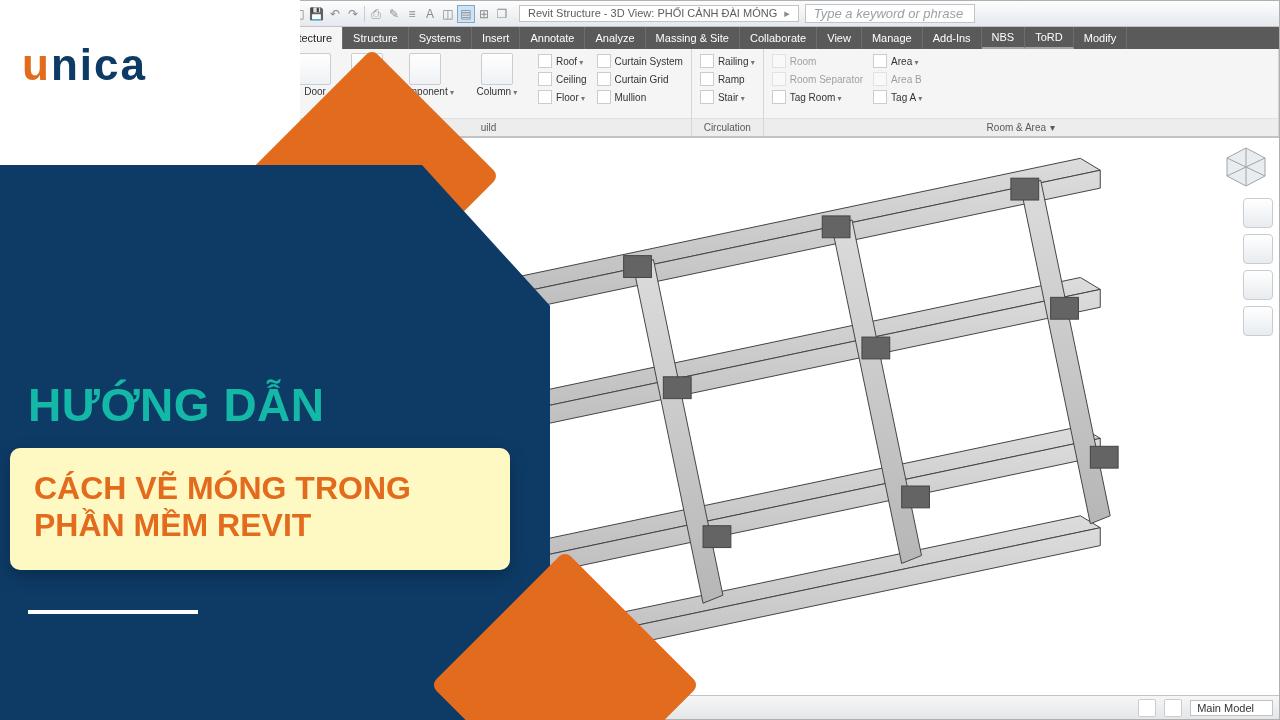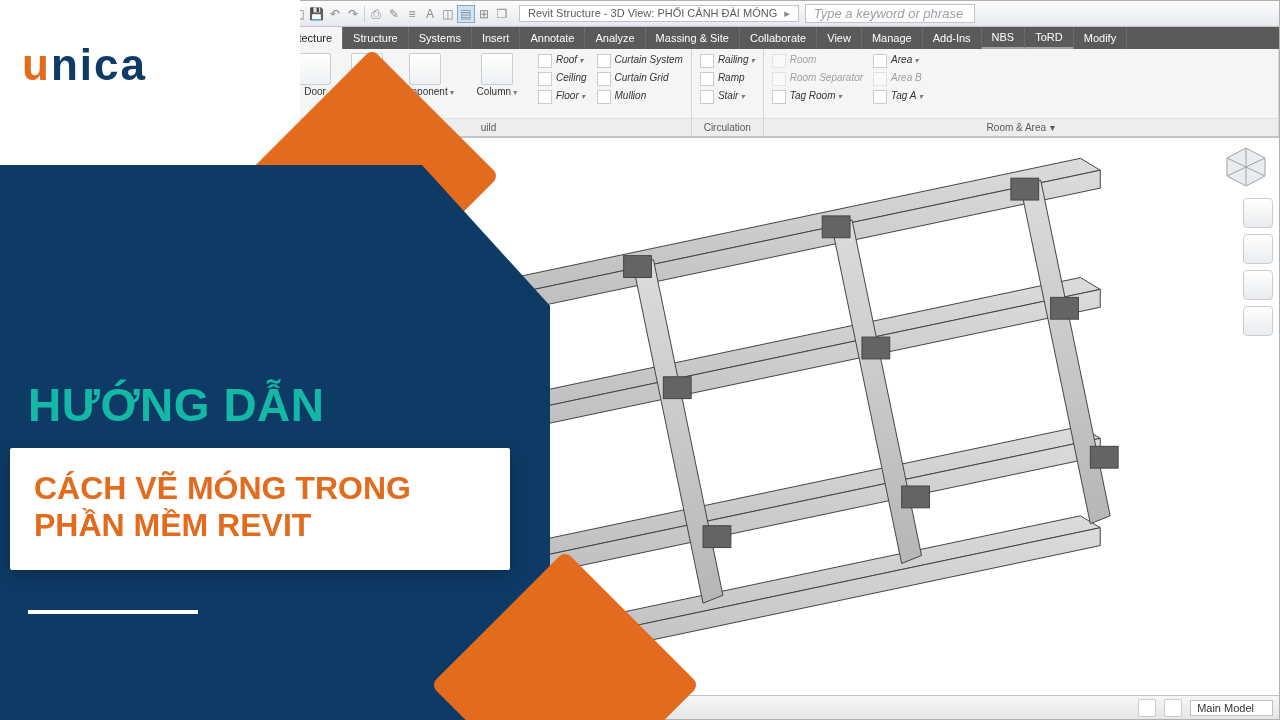--- a/index.html
+++ b/index.html
@@ -19,21 +19,21 @@
 .tabs .tab.green{border-bottom:2px solid #a3a3a3;}
 
 .ribbon{background:#f5f5f5;border-bottom:1px solid #c0c4c8;display:flex;align-items:stretch;height:88px;}
 .panel{border-right:1px solid #d6d6d6;display:flex;flex-direction:column;}
 .panel .tools{flex:1;display:flex;align-items:flex-start;padding:4px 6px 0;gap:6px;}
 .panel .plabel{height:18px;border-top:1px solid #e0e0e0;background:#ededed;color:#5a5a5a;font-size:10px;display:flex;align-items:center;justify-content:center;gap:4px;padding:0 6px;white-space:nowrap;}
 .bigbtn{display:flex;flex-direction:column;align-items:center;gap:2px;min-width:46px;cursor:pointer;}
 .bigbtn .bi{width:32px;height:32px;border:1px solid #c9cdd1;background:linear-gradient(#fff,#eef2f5);border-radius:2px;}
 .bigbtn .bl{font-size:10px;color:#333;text-align:center;line-height:1.05;}
 .stack{display:flex;flex-direction:column;gap:2px;}
-.stack .row{display:flex;gap:4px;font-size:10px;color:#333;cursor:pointer;white-space:nowrap;padding:1px 2px;font-style:italic;}
+.stack .row{display:flex;align-items:center;gap:4px;font-size:10px;color:#333;cursor:pointer;white-space:nowrap;padding:1px 2px;}
 .stack .row .si{width:14px;height:14px;border:1px solid #c9cdd1;background:#fff;display:inline-block;}
 .drop::after{content:" \25BE";font-size:8px;color:#777;}
 
 .canvas{position:absolute;left:0;top:136px;right:0;bottom:24px;background:#fff;border-top:1px solid #c0c4c8;overflow:hidden;}
 .canvas svg{width:100%;height:100%;}
 
 .navtools{position:absolute;right:4px;top:60px;width:32px;display:flex;flex-direction:column;gap:6px;}
 .navtools .nv{width:30px;height:30px;border:1px solid #c9cdd1;background:linear-gradient(#fff,#e8ecef);border-radius:4px;}
 .viewcube{position:absolute;right:10px;top:6px;width:46px;height:46px;}
 
@@ -43,21 +43,21 @@
 
 
 .logo{position:absolute;left:22px;top:40px;font-size:44px;font-weight:800;letter-spacing:2px;color:#0d3b66;font-family:Arial,sans-serif;}
 .logo span.u{color:#e36b1e;}
 
 .orange1{position:absolute;left:282px;top:86px;width:180px;height:180px;background:#e36b1e;transform:rotate(45deg);border-radius:8px;}
 .bluepoly{position:absolute;left:-90px;top:165px;width:640px;height:640px;background:#0d3b66;clip-path:polygon(0 0,80% 0,100% 22%,100% 78%,80% 100%,0 100%);}
 .orange2{position:absolute;left:470px;bottom:-60px;width:190px;height:190px;background:#e36b1e;transform:rotate(45deg);border-radius:8px;}
 
 .headline{position:absolute;left:28px;top:378px;color:#14b8a6;font-size:46px;font-weight:800;font-family:Arial,sans-serif;letter-spacing:.5px;}
-.card{position:absolute;left:10px;top:448px;width:500px;background:#ffffff;border-radius:2px;padding:22px 24px 26px;box-shadow:0 6px 18px rgba(0,0,0,.25);}
+.card{position:absolute;left:10px;top:448px;width:500px;background:#fef9c3;border-radius:10px;padding:22px 24px 26px;box-shadow:0 6px 18px rgba(0,0,0,.25);}
 .card .t{color:#e36b1e;font-size:32px;font-weight:800;line-height:1.15;font-family:Arial,sans-serif;}
 .underline{position:absolute;left:28px;top:608px;width:170px;height:6px;border-bottom:4px solid #fff;}
 </style>
 </head>
 <body>
 
 <div class="app">
 
   <div class="qat">
     <div class="qicon">◧</div>

